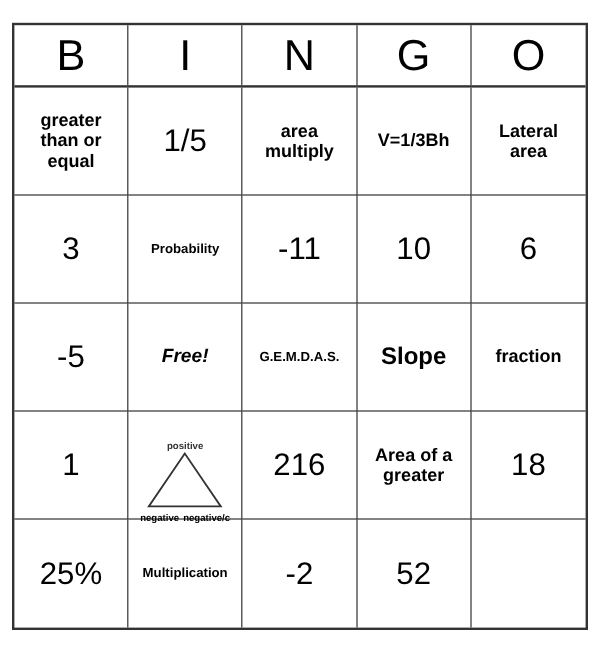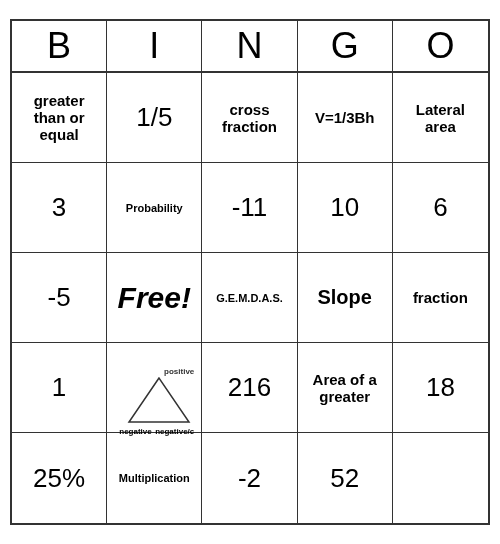--- a/index.html
+++ b/index.html
@@ -71,38 +71,38 @@
     .cell-large {
       font-size: 20px;
     }
 
     .cell-xlarge {
       font-size: 26px;
       font-weight: normal;
     }
 
     .cell-free {
-      font-size: 30px;
+      font-size: 16px;
       font-style: italic;
       font-weight: bold;
     }
 
     .cell-small {
       font-size: 11px;
       text-align: center;
     }
 
     .triangle-cell {
       flex-direction: column;
     }
 
     .triangle-container {
       display: flex;
       flex-direction: column;
-      align-items: flex-end;
+      align-items: center;
       justify-content: center;
       position: relative;
       width: 80px;
       height: 70px;
       margin-top: 28px;
     }
 
     .triangle-svg {
       display: block;
     }
@@ -124,21 +124,21 @@
     <div class="header-cell">I</div>
     <div class="header-cell">N</div>
     <div class="header-cell">G</div>
     <div class="header-cell">O</div>
   </div>
 
   <div class="bingo-grid">
 
     <div class="cell">greater than or equal</div>
     <div class="cell cell-xlarge">1/5</div>
-    <div class="cell">cross fraction</div>
+    <div class="cell">area multiply</div>
     <div class="cell">V=1/3Bh</div>
 
     <div class="cell">Lateral area</div>
     <div class="cell cell-xlarge">3</div>
     <div class="cell cell-small">Probability</div>
     <div class="cell cell-xlarge">-11</div>
     <div class="cell cell-xlarge">10</div>
 
     <div class="cell cell-xlarge">6</div>
     <div class="cell cell-xlarge">-5</div>

